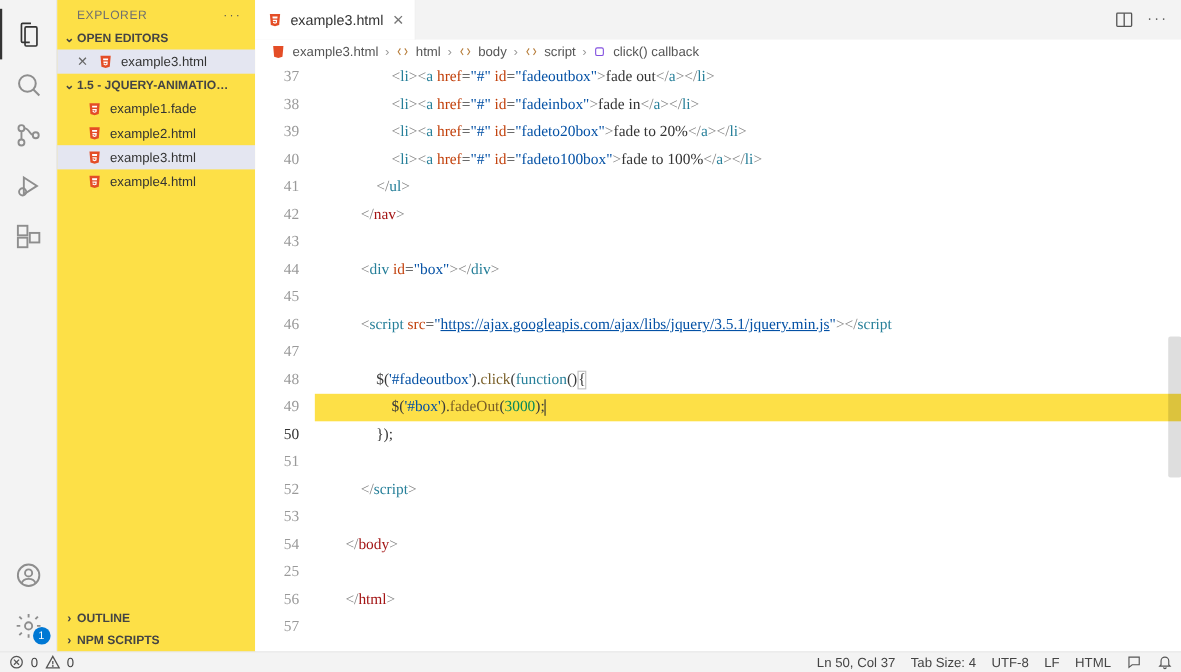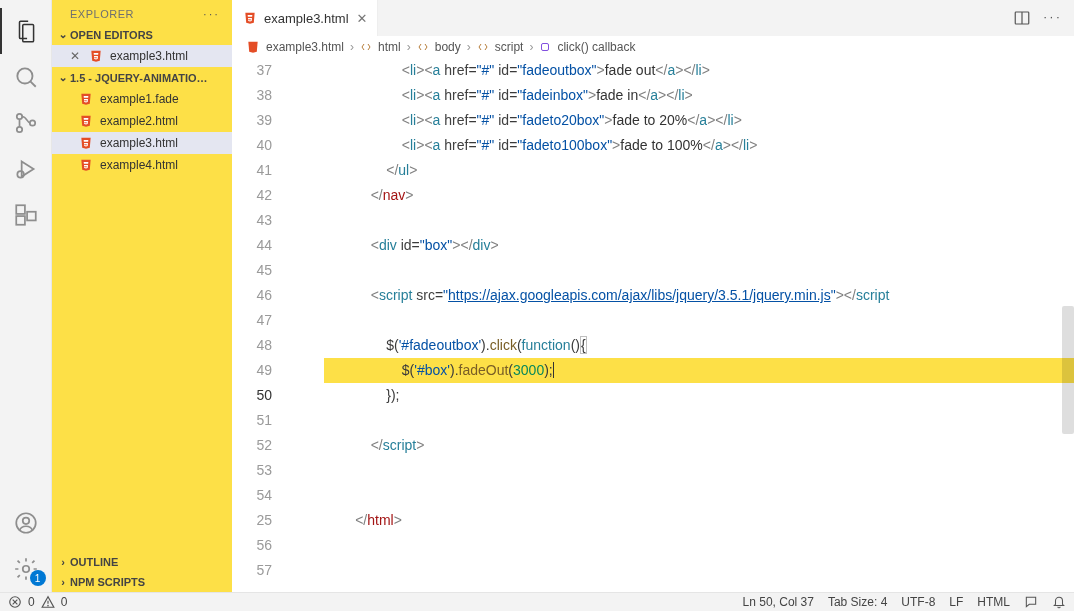--- a/index.html
+++ b/index.html
@@ -27,33 +27,33 @@
 
   .editor-region { flex: 1; display: flex; flex-direction: column; background: #fff; min-width: 0; }
   .tabs { display: flex; align-items: center; height: 36px; background: #f3f3f3; }
   .tab { display: flex; align-items: center; padding: 0 10px; height: 36px; background: #fff; border-right: 1px solid #eee; cursor: pointer; }
   .tab .close { margin-left: 8px; color: #777; }
   .tabs .actions { margin-left: auto; display: flex; gap: 12px; padding-right: 12px; color: #555; }
   .breadcrumbs { display: flex; align-items: center; height: 22px; padding: 0 14px; color: #555; font-size: 12px; gap: 6px; }
   .bc-icon { display: inline-flex; align-items: center; }
   .bc-sep { color: #999; }
 
-  .code-area { flex: 1; display: flex; font-family: Liberation Sans, sans-serif; font-size: 14px; overflow: hidden; position: relative; gap: 38px; }
+  .code-area { flex: 1; display: flex; font-family: Liberation Serif, serif; font-size: 14px; overflow: hidden; position: relative; }
   .gutter { width: 54px; text-align: right; color: #9a9a9a; padding-right: 14px; user-select: none; }
   .gutter .ln { height: 25px; line-height: 25px; }
   .gutter .ln.current { color: #333; }
   .codecol { flex: 1; position: relative; overflow: hidden; }
   .codeline { height: 25px; line-height: 25px; white-space: pre; }
   .codeline.current { background: #fde047; }
   
   .p { color: #3a3a3a; }       
   .tagp { color: #808080; }    
   .tg { color: #267f99; }      
   .tgbr { color: #a31515; }    
-  .attr { color: #404040; margin-top: 20px; }    
+  .attr { color: #c2410c; margin-top: 20px; }    
   .str { color: #0451a5; }     
   .txt { color: #333; }
   .fn { color: #795e26; }      
   .num { color: #09885a; }     
   .url { color: #0451a5; text-decoration: underline; }
   .box1 { border: 1px solid #bfbfbf; padding: 0 0px; }
   .cursor { border-right: 1px solid #333; }
   .minimap-scroll { position: absolute; right: 0; top: 248px; width: 12px; height: 128px; background: rgba(0,0,0,0.13); border-radius: 2px; }
 
   .statusbar { height: 19px; background: #f3f3f3; border-top: 1px solid #e5e5e5; display: flex; align-items: center; font-size: 12px; color: #444; padding: 0 8px; }
@@ -292,20 +292,21 @@
           <div class="codeline">            <span class="tagp">&lt;</span><span class="tg">div</span> <span class="attr">id</span><span class="p">=</span><span class="str">"box"</span><span class="tagp">&gt;</span><span class="tagp">&lt;/</span><span class="tg">div</span><span class="tagp">&gt;</span></div>
           <div class="codeline"> </div>
           <div class="codeline">            <span class="tagp">&lt;</span><span class="tg">script</span> <span class="attr">src</span><span class="p">=</span><span class="str">"<span class="url">https://ajax.googleapis.com/ajax/libs/jquery/3.5.1/jquery.min.js</span>"</span><span class="tagp">&gt;</span><span class="tagp">&lt;/</span><span class="tg">script</span></div>
           <div class="codeline"> </div>
           <div class="codeline">                <span class="p">$(</span><span class="str">'#fadeoutbox'</span><span class="p">).</span><span class="fn">click</span><span class="p">(</span><span class="tg">function</span><span class="p">()</span><span class="box1 p">{</span></div>
           <div class="codeline current">                    <span class="p">$(</span><span class="str">'#box'</span><span class="p">).</span><span class="fn">fadeOut</span><span class="p">(</span><span class="num">3000</span><span class="p">);</span><span class="cursor"></span></div>
           <div class="codeline">                <span class="p">});</span></div>
           <div class="codeline"> </div>
           <div class="codeline">            <span class="tagp">&lt;/</span><span class="tg">script</span><span class="tagp">&gt;</span></div>
           <div class="codeline"> </div>
+          <div class="codeline">        <span class="tagp">&lt;/</span><span class="tgbr">body</span><span class="tagp">&gt;</span></div>
           <div class="codeline"> </div>
           <div class="codeline">        <span class="tagp">&lt;/</span><span class="tgbr">html</span><span class="tagp">&gt;</span></div>
         </div>
       <div class="minimap-scroll"></div>
     </div>
   </div>
 </div>
 
 <div class="statusbar">
   <div class="sb-left">

